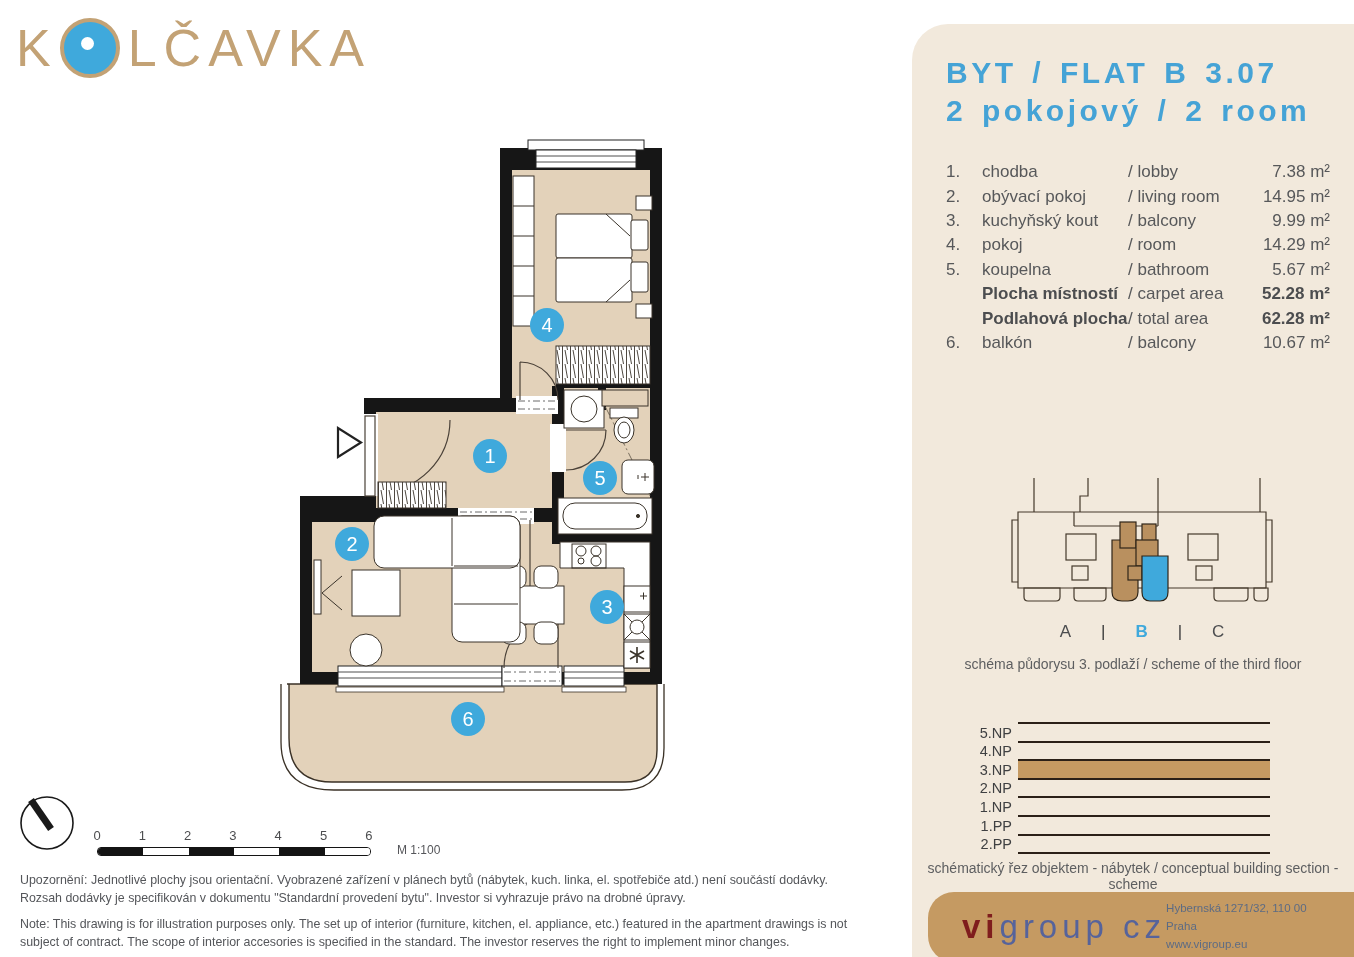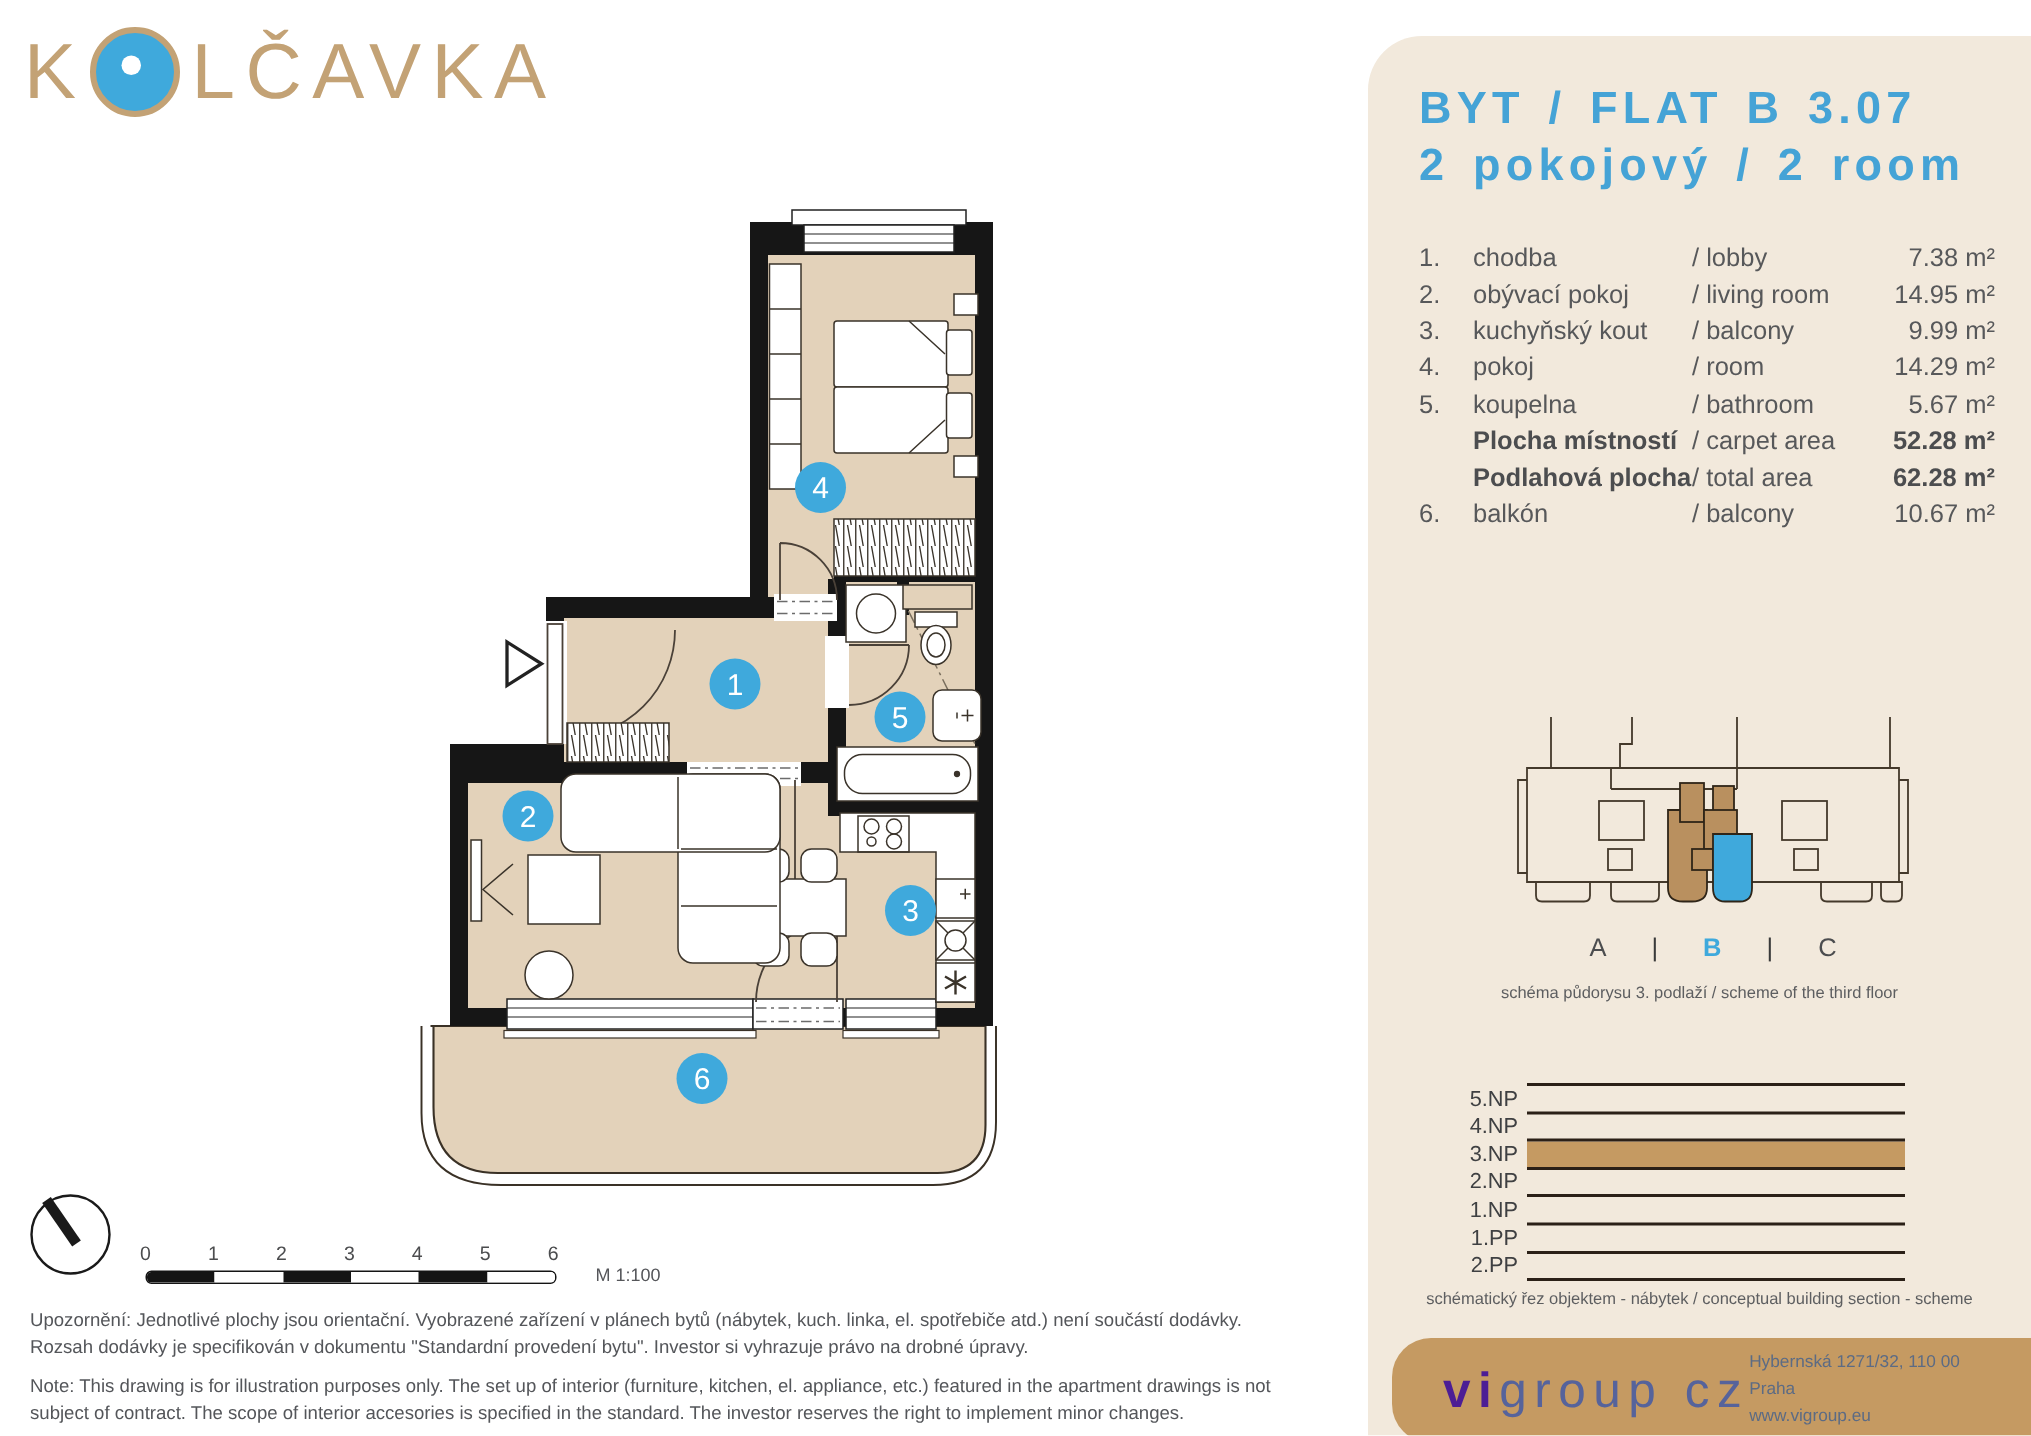--- a/index.html
+++ b/index.html
@@ -23,33 +23,33 @@
   .rooms{position:absolute;left:34px;top:136px;width:384px;font-size:17px;}
   .room-row{display:grid;grid-template-columns:36px 146px 1fr auto;height:24.4px;align-items:center;}
   .room-row .area{text-align:right;}
   .room-row.bold .cz,.room-row.bold .area{font-weight:bold;color:#4c4d4f;}
 
   .scheme-svg{position:absolute;left:96px;top:446px;}
   .scheme-labels{position:absolute;left:96px;top:598px;width:268px;display:flex;
                  justify-content:center;gap:30px;font-size:17px;color:#4c4d4f;}
   .scheme-labels .blue{color:#3fa9dc;font-weight:bold;}
   .scheme-labels .div{color:#3a3a3a;font-weight:300;}
-  .caption{position:absolute;left:10px;width:422px;text-align:center;font-size:11px;color:#5d5e60;}
+  .caption{position:absolute;left:10px;width:422px;text-align:center;font-size:14px;color:#5d5e60;}
   .caption1{top:632px;}
   .caption2{top:836px;}
 
   .section-diagram{position:absolute;left:36px;top:682px;width:330px;height:152px;margin-top:16px;}
   .floor-line{position:absolute;left:70px;width:252px;height:2px;background:#2b2017;}
   .floor-label{position:absolute;right:266px;width:60px;text-align:right;font-size:14.5px;color:#3f4042;}
   .floor-bar{position:absolute;left:70px;width:252px;}
 
   .footer{position:absolute;left:16px;top:868px;width:426px;height:70px;background:#c59a62;
           border-radius:26px 0 0 26px;display:flex;align-items:center;}
   .vigroup{margin-left:34px;font-size:33px;letter-spacing:5px;color:#56639b;font-weight:300;white-space:nowrap;}
-  .vigroup .vi{font-weight:bold;color:#4c1d95;}
+  .vigroup .vi{font-weight:bold;color:#7f1d1d;}
   .footer-addr{margin-left:auto;margin-right:26px;font-size:11.5px;line-height:1.55;color:#5c6b84;text-align:left;}
   .footer-addr .web{font-weight:normal;}
 
   
   .plan-svg{position:absolute;left:270px;top:130px;}
   .compass-svg{position:absolute;left:14px;top:792px;}
   .scalebar{position:absolute;left:90px;top:828px;width:380px;height:36px;font-size:13px;color:#4c4d4f;}
   .scalebar .num{position:absolute;top:0;width:20px;text-align:center;}
   .bar{position:absolute;left:7px;top:19px;width:272px;height:7px;border:1px solid #141414;
        border-radius:4px;display:flex;overflow:hidden;}

